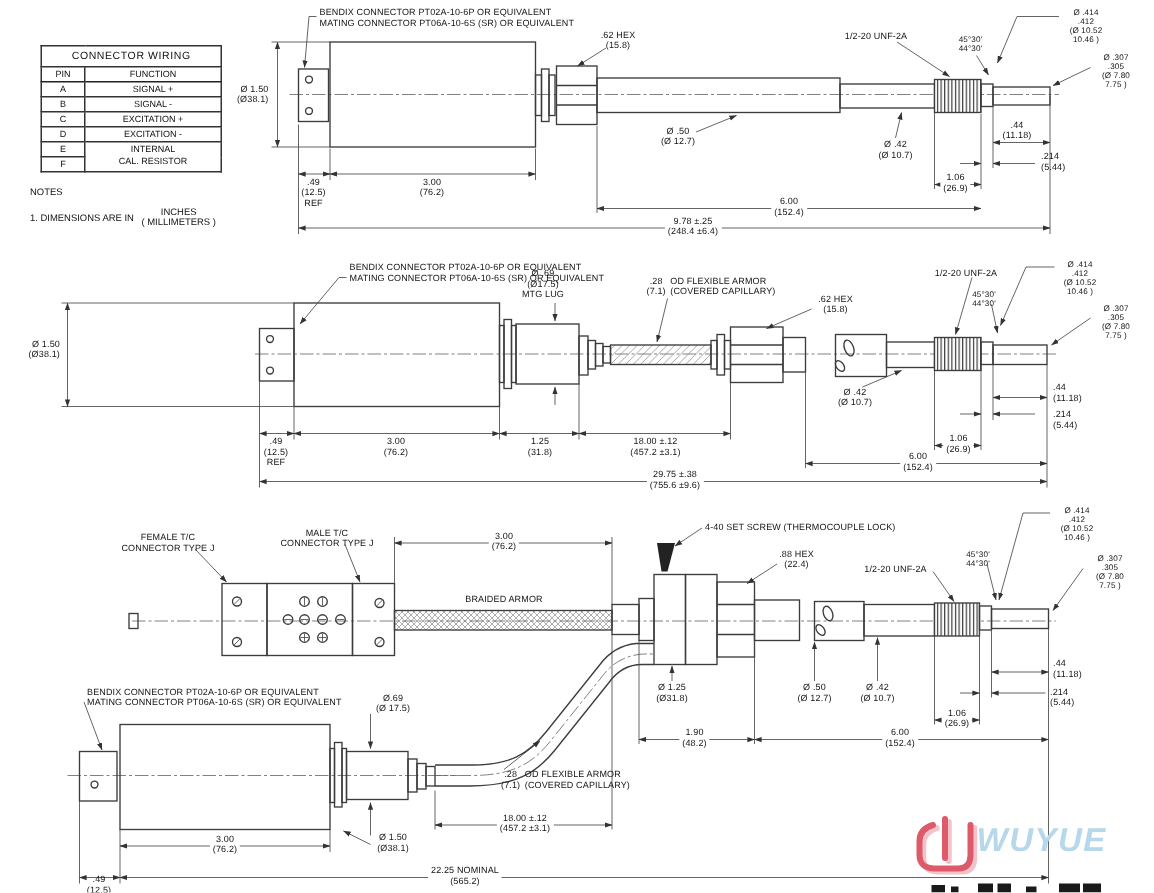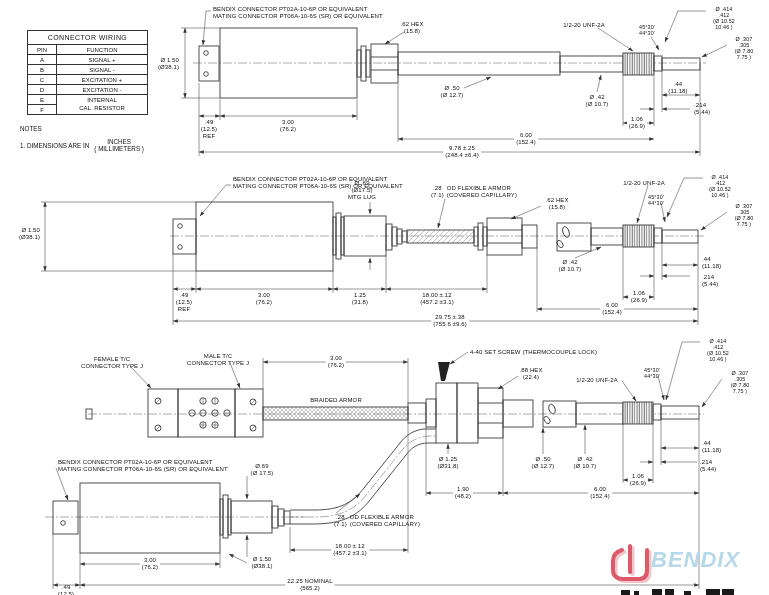--- a/index.html
+++ b/index.html
@@ -582,15 +582,15 @@
   <span class="fr">
         <span>.28</span>
         <span>(7.1)</span>
       </span>
   <span class="tx">
         <span>OD FLEXIBLE ARMOR</span>
         <span>(COVERED CAPILLARY)</span>
       </span>
 </div>
 
-<div class="logo-word">BENDIX</div>
+<div class="logo-word">WUYUE</div>
 
 </div>
 
 </body></html>

